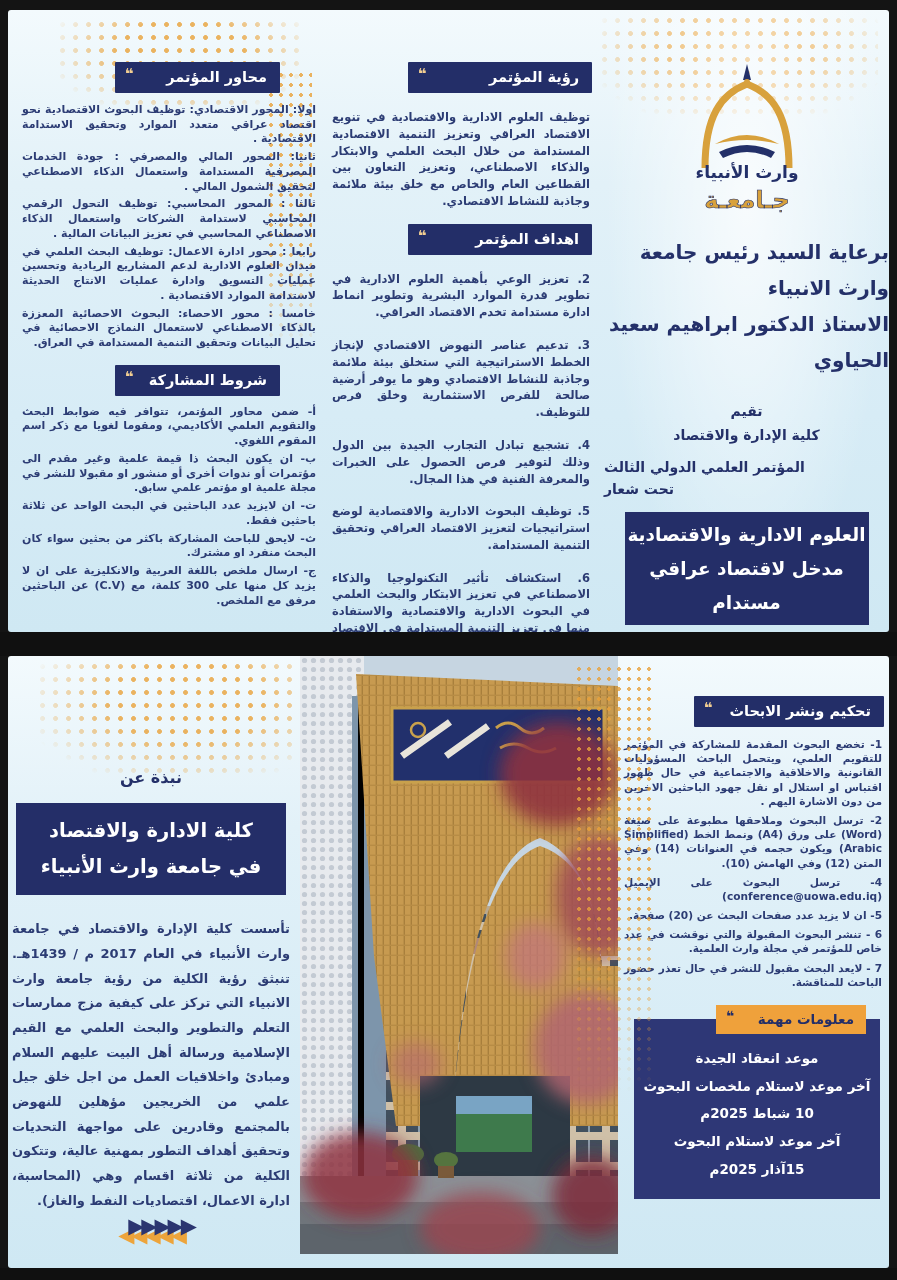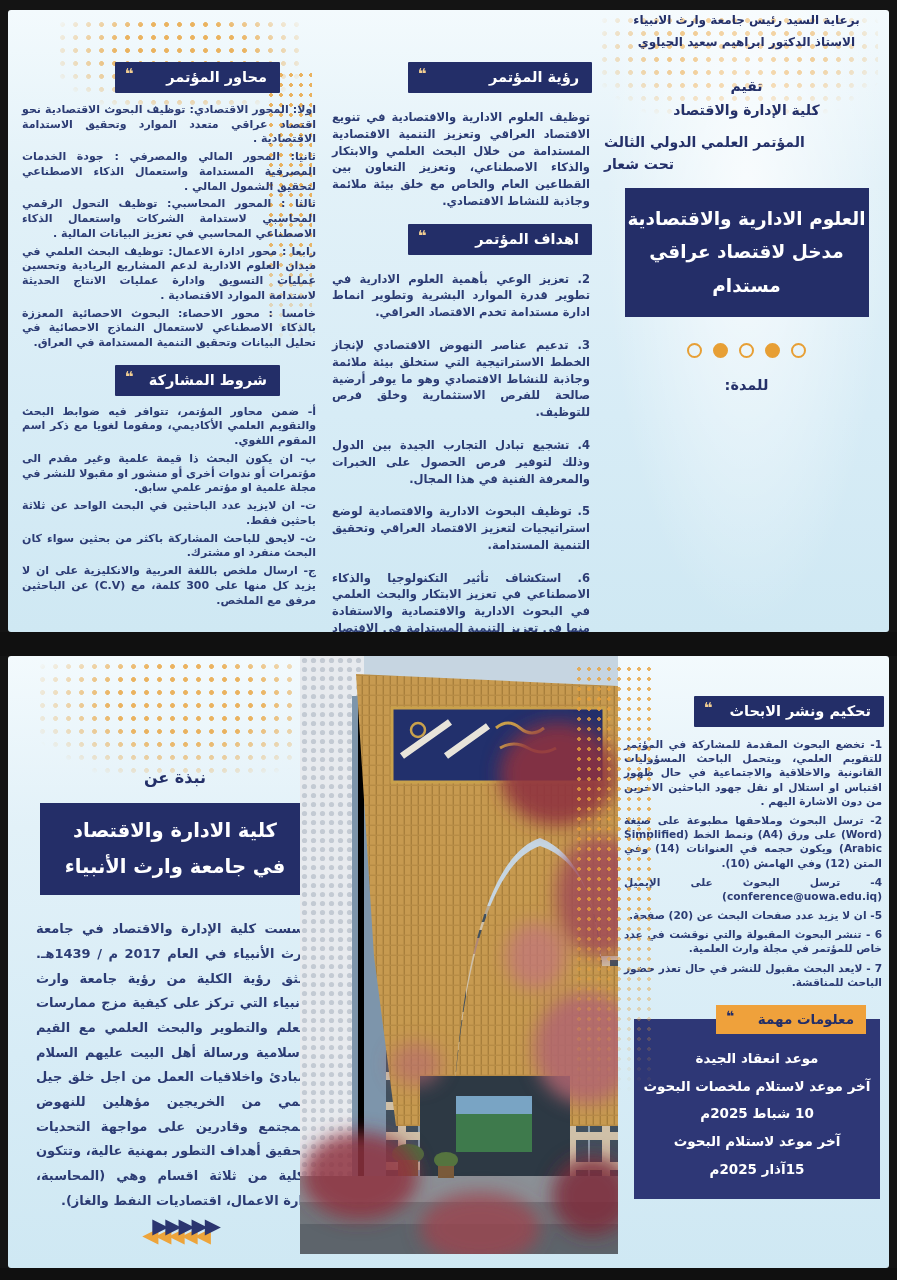--- a/index.html
+++ b/index.html
@@ -34,31 +34,31 @@
   .hdr-vision{margin:52px 0 11px 78px;}
   .hdr-objectives{margin:14px 0 10px 78px;}
   .hdr-publish{margin:40px 0 10px 72px;}
 
   .body-text{color:#2c3c74;font-weight:bold;text-align:justify;margin:0 2px;}
   .col-axes .body-text{font-size:11px;line-height:1.34;margin-bottom:3px;}
   .col-vision .body-text{font-size:11.5px;line-height:1.46;margin-bottom:6px;margin-top:16px;}
 
   
   .logo-wrap{margin:50px auto 6px auto;width:132px;height:168px;}
-  .pat-text{font-size:12px;font-weight:bold;color:#243069;text-align:center;line-height:1.8;margin-top:0;}
+  .pat-text{font-size:20px;font-weight:bold;color:#243069;text-align:right;line-height:1.8;margin-top:0;}
   .org-text{font-size:14px;font-weight:bold;color:#243069;text-align:center;line-height:1.7;margin-top:22px;}
   .conf-text{font-size:14px;font-weight:bold;color:#243069;text-align:left;line-height:1.6;margin-top:8px;}
-  .slogan-box{margin:12px auto 0 auto;width:240px;background:#242e68;color:#fff;font-size:18.5px;font-weight:bold;text-align:center;line-height:1.82;padding:14px 2px;}
+  .slogan-box{margin:12px auto 0 auto;width:240px;background:#242e68;color:#fff;font-size:18.5px;font-weight:bold;text-align:center;line-height:1.82;padding:6px 2px;}
   .dots-row{display:flex;justify-content:center;gap:11px;margin-top:26px;}
   .dots-row span{width:11px;height:11px;border-radius:50%;border:2.5px solid #e79f35;background:transparent;}
   .dots-row span.filled{background:#e79f35;}
   .duration{font-size:14.5px;font-weight:bold;color:#243069;text-align:center;line-height:1.65;margin-top:16px;}
 
   
-  .col-about{left:24px;width:286px;}
+  .col-about{left:0;width:286px;}
   .about-label{font-size:16px;font-weight:bold;color:#243069;text-align:center;margin-top:112px;}
   .about-title-box{margin:16px 8px 0 8px;background:#242e68;color:#fff;font-size:19.5px;font-weight:bold;text-align:center;line-height:1.85;padding:10px 6px;}
   .about-body{font-size:13px;line-height:1.9;margin:22px 4px 0 4px;}
   .arrows{text-align:center;margin-top:22px;line-height:0;}
   .arrow-row{font-size:21px;letter-spacing:-3px;}
   .arrow-row.orange{color:#eda43b;}
   .arrow-row.navy{color:#2b3570;transform:translate(10px,-9px);}
 
   .photo{position:absolute;left:292px;top:0;width:318px;height:598px;overflow:hidden;background:#b9c9d6;z-index:2;}
 
@@ -110,20 +110,31 @@
         <span class="quote">❝</span>
       </div>
       <p class="body-text">2. تعزيز الوعي بأهمية العلوم الادارية في تطوير قدرة الموارد البشرية وتطوير انماط ادارة مستدامة تخدم الاقتصاد العراقي.</p>
       <p class="body-text">3. تدعيم عناصر النهوض الاقتصادي لإنجاز الخطط الاستراتيجية التي ستخلق بيئة ملائمة وجاذبة للنشاط الاقتصادي وهو ما يوفر أرضية صالحة للفرص الاستثمارية وخلق فرص للتوظيف.</p>
       <p class="body-text">4. تشجيع تبادل التجارب الجيدة بين الدول وذلك لتوفير فرص الحصول على الخبرات والمعرفة الفنية في هذا المجال.</p>
       <p class="body-text">5. توظيف البحوث الادارية والاقتصادية لوضع استراتيجيات لتعزيز الاقتصاد العراقي وتحقيق التنمية المستدامة.</p>
       <p class="body-text">6. استكشاف تأثير التكنولوجيا والذكاء الاصطناعي في تعزيز الابتكار والبحث العلمي في البحوث الادارية والاقتصادية والاستفادة منها في تعزيز التنمية المستدامة في الاقتصاد العراقي.</p>
     </section>
 
     <section class="col col-cover">
+      <div class="logo-wrap">
+        <svg viewBox="0 0 132 168" width="132" height="168">
+          <path d="M62,20 L66,4 L70,20 Z" fill="#233069"></path>
+          <circle cx="66" cy="22" r="3" fill="#d8a13c"></circle>
+          <path d="M24,108 C24,56 40,34 66,24 C92,34 108,56 108,108" fill="none" stroke="#d8a13c" stroke-width="7"></path>
+          <path d="M34,84 Q66,66 98,84 Q66,76 34,84 Z" fill="#d8a13c"></path>
+          <path d="M38,92 Q66,78 94,92 L90,98 Q66,86 42,98 Z" fill="#233069"></path>
+          <text x="66" y="118" text-anchor="middle" font-size="17" font-weight="bold" fill="#233069">وارث الأنبياء</text>
+          <text x="66" y="148" text-anchor="middle" font-size="24" font-weight="bold" fill="#d8a13c" stroke="#233069" stroke-width="0.6">جـامعـة</text>
+        </svg>
+      </div>
       <div class="pat-text">
         <div>برعاية السيد رئيس جامعة وارث الانبياء</div>
         <div>الاستاذ الدكتور ابراهيم سعيد الحياوي</div>
       </div>
       <div class="org-text">
         <div>تقيم</div>
         <div>كلية الإدارة والاقتصاد</div>
       </div>
       <div class="conf-text">
         <div>المؤتمر العلمي  الدولي الثالث</div>

